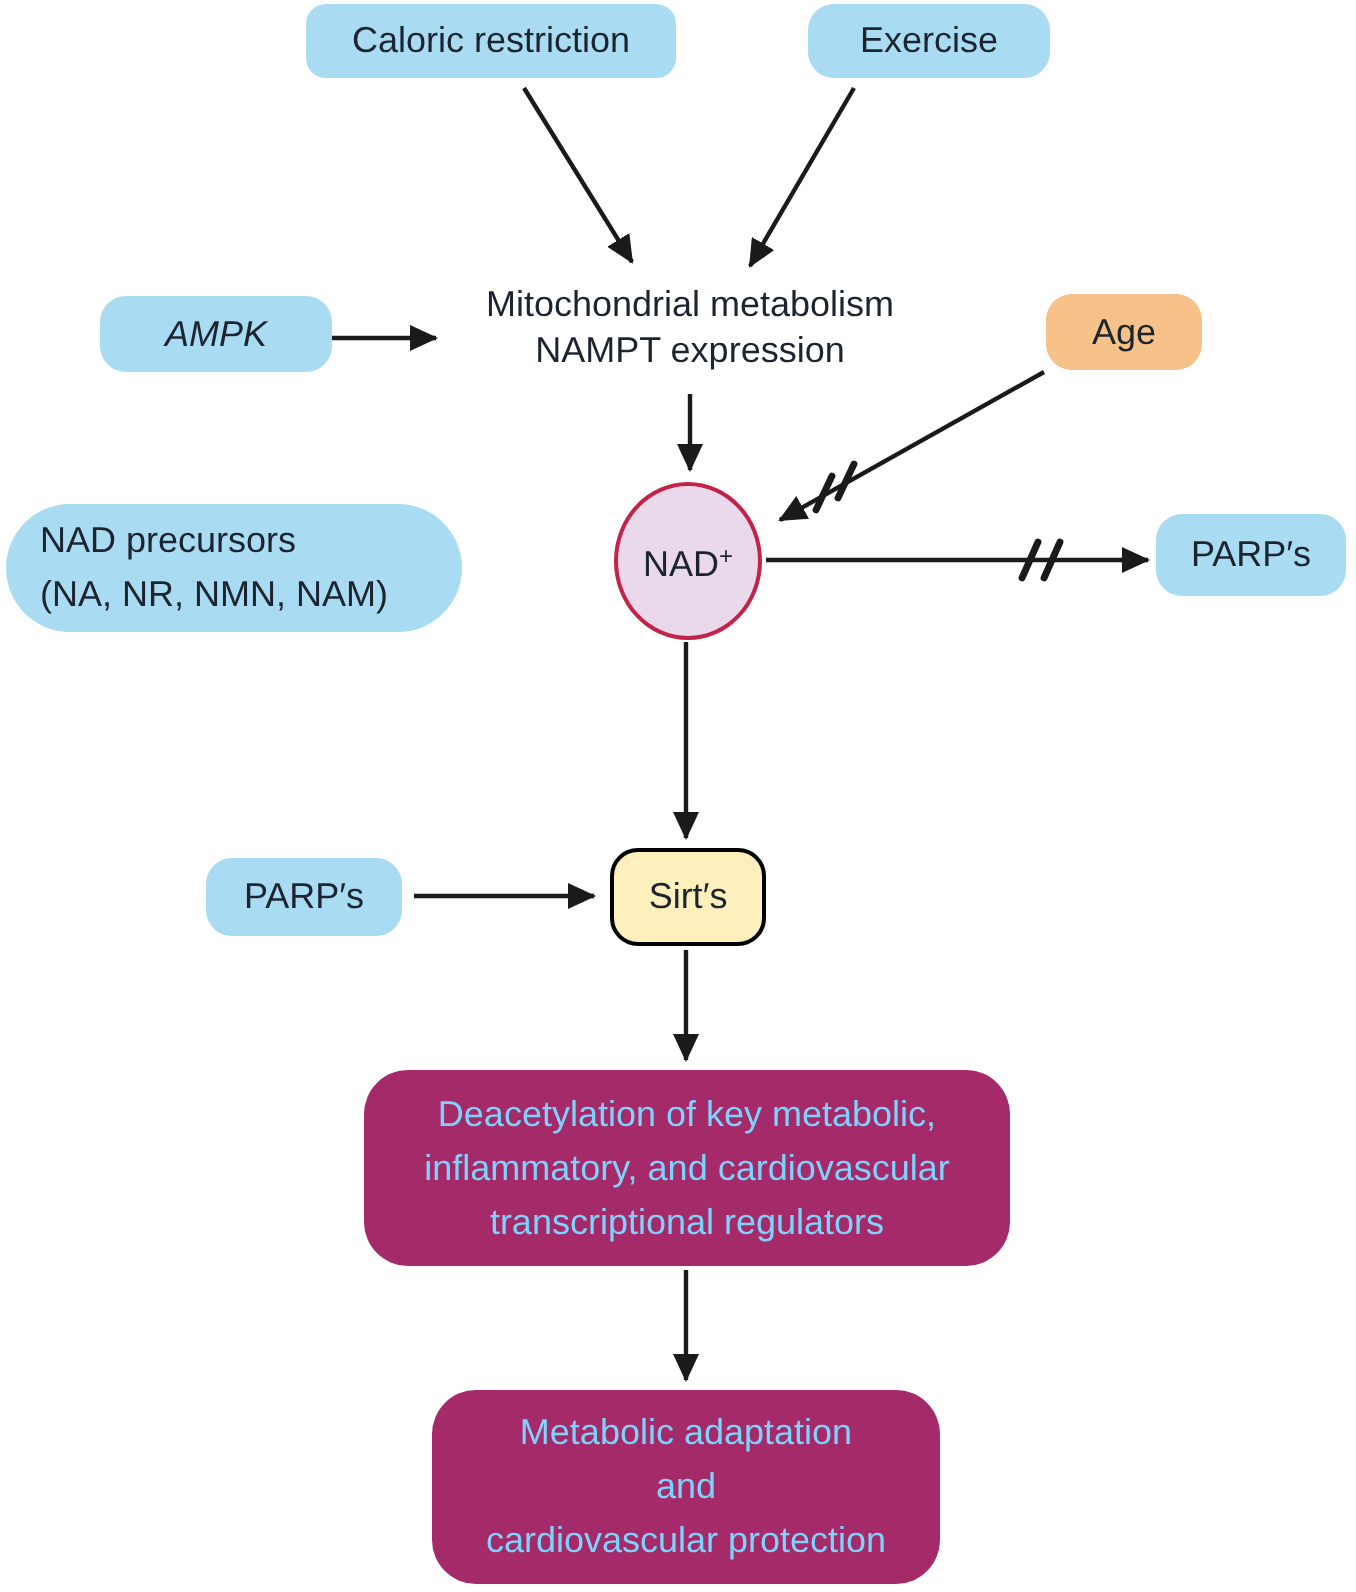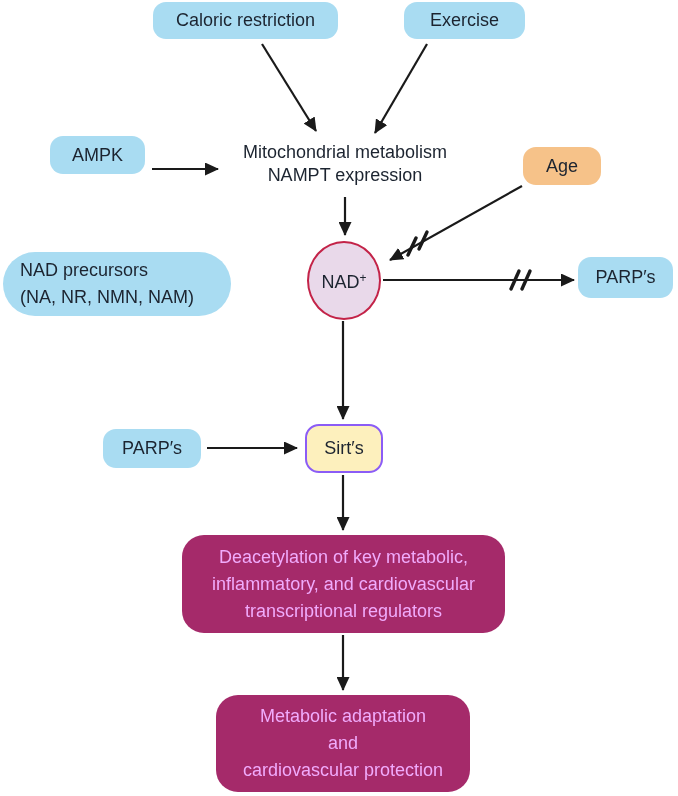--- a/index.html
+++ b/index.html
@@ -25,26 +25,26 @@
   .blue{ background:#a9dcf2; border-radius:13px; }
   .blue-lg{ background:#a9dcf2; border-radius:32px; justify-content:flex-start; text-align:left; padding-left:17px; white-space:normal; }
   .orange{ background:#f6c289; border-radius:13px; }
   .nad-circle{
     background:#e9d9ea;
     border:2.5px solid #c32348;
     border-radius:50%;
   }
   .sirt{
     background:#fdf0bd;
-    border:2px solid #8b5cf6;
+    border:2px solid #000000;
     border-radius:14px;
   }
   .magenta{
     background:#a52a6a;
-    color:#f0abfc;
+    color:#7dd3fc;
     border-radius:22px;
     white-space:normal;
     line-height:27px;
   }
   .plain-label{
     position:absolute;
     text-align:center;
     font-size:18px;
     line-height:23px;
   }
@@ -78,29 +78,29 @@
     <line class="break-stroke" x1="408" y1="255" x2="416" y2="238"></line>
     <line x1="383" y1="280" x2="574" y2="280" marker-end="url(#ah)"></line>
     <line class="break-stroke" x1="511" y1="289" x2="519" y2="271"></line>
     <line class="break-stroke" x1="522" y1="289" x2="530" y2="271"></line>
     <line x1="343" y1="321" x2="343" y2="419" marker-end="url(#ah)"></line>
     <line x1="207" y1="448" x2="297" y2="448" marker-end="url(#ah)"></line>
     <line x1="343" y1="475" x2="343" y2="530" marker-end="url(#ah)"></line>
     <line x1="343" y1="635" x2="343" y2="690" marker-end="url(#ah)"></line>
   </svg>
 
-  <div class="box blue" style="left:153px;top:2px;width:185px;height:37px;">
+  <div class="box blue" style="left:153px;top:2px;width:185px;height:37px;border-radius:10px;">
     <span>Caloric restriction</span>
   </div>
 
   <div class="box blue" style="left:404px;top:2px;width:121px;height:37px;">
     <span>Exercise</span>
   </div>
 
-  <div class="box blue" style="left:50px;top:136px;width:95px;height:38px;">
+  <div class="box blue" style="left:50px;top:148px;width:116px;height:38px;font-style:italic;">
     <span>AMPK</span>
   </div>
 
   <div class="plain-label" style="left:215px;top:141px;width:260px;">
     <div>Mitochondrial metabolism</div>
     <div>NAMPT expression</div>
   </div>
 
   <div class="box orange" style="left:523px;top:147px;width:78px;height:38px;">
     <span>Age</span>

